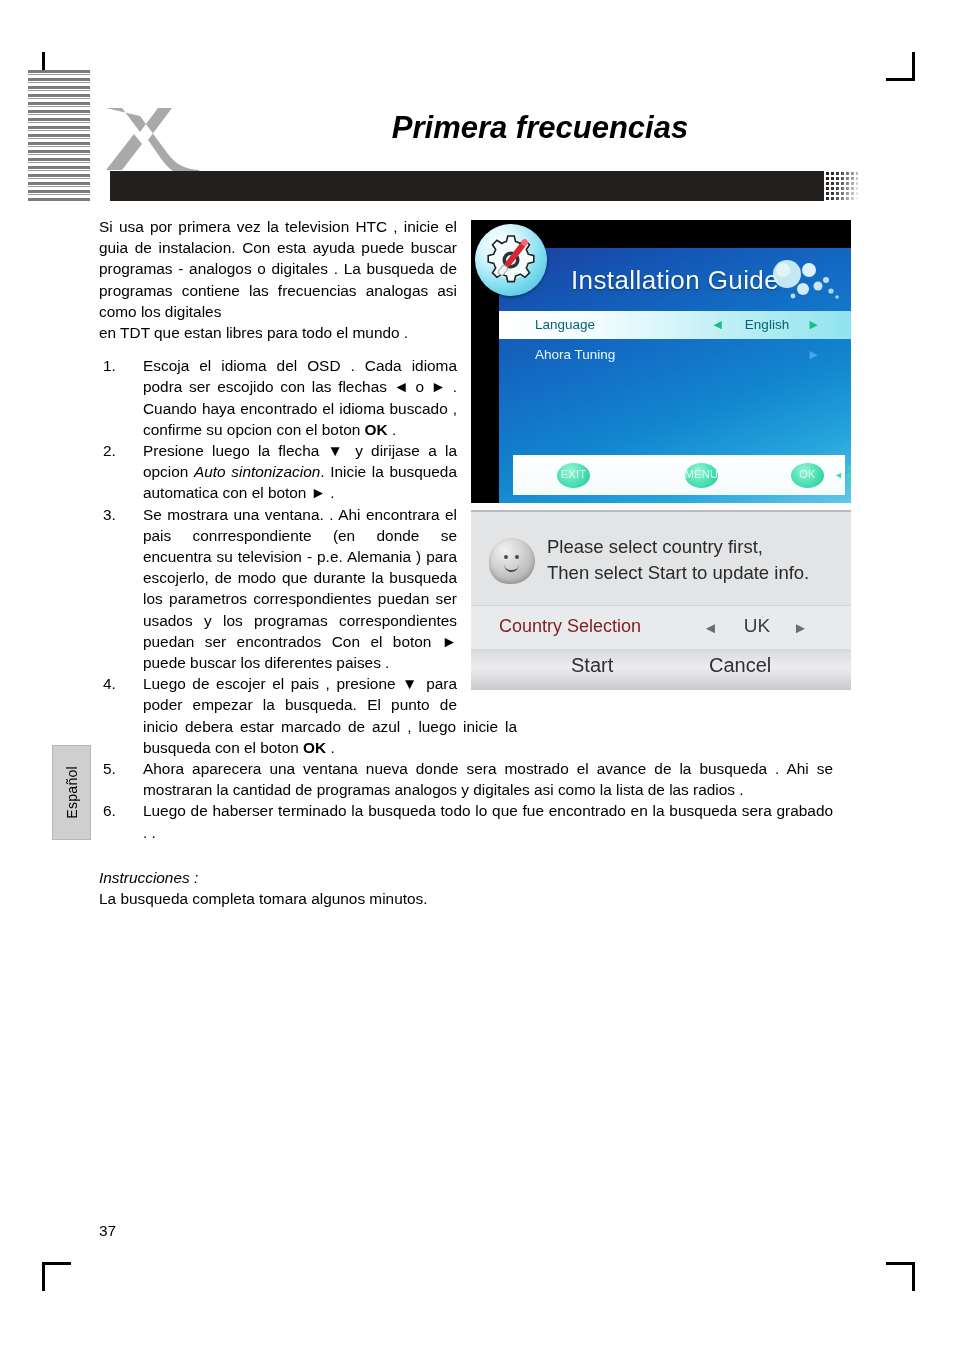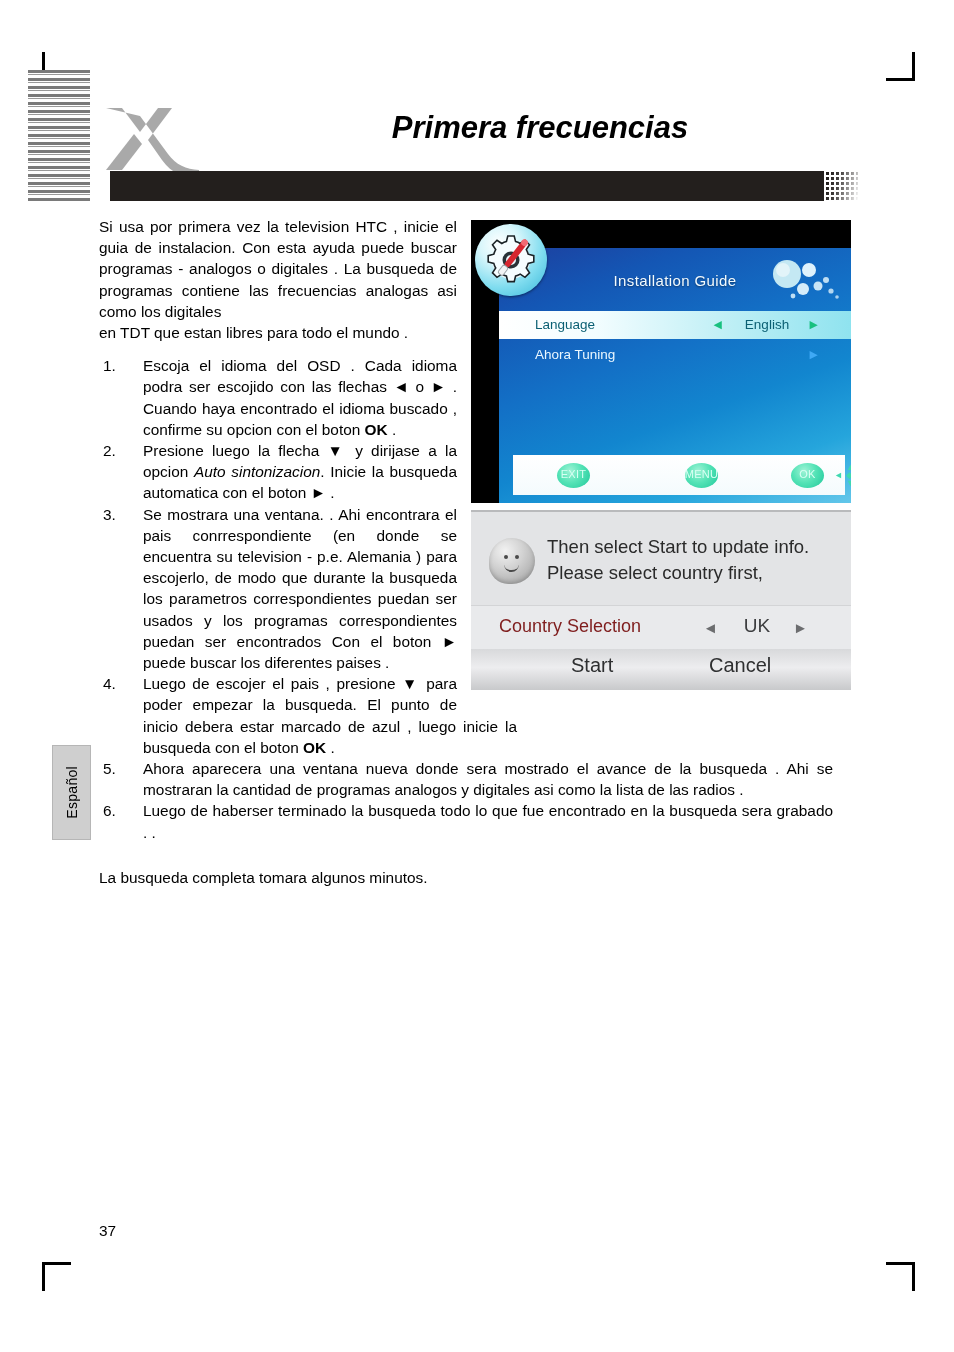--- a/index.html
+++ b/index.html
@@ -174,21 +174,21 @@
     bottom: 0px;
     background:
       linear-gradient(160deg, #1d3f9e 0%, #1456b4 18%, #1370c6 42%, #1286cf 62%, #25a5dc 82%, #63c7ea 100%);
   }
   .osd-title {
     position: absolute;
     left: 0; right: 0;
     top: 22px;
     text-align: center;
     color: #f3fbff;
-    font-size: 15px;
+    font-size: 26px;
     letter-spacing: 0.4px;
     text-shadow: 0 1px 2px rgba(0,0,0,0.45);
   }
   .osd-bubbles {
     position: absolute;
     right: 10px;
     top: 10px;
     width: 72px;
     height: 46px;
   }
@@ -438,22 +438,22 @@
       </div>
     </div>
 
     <div class="dlg-shot">
       <div class="dlg-face">
         <span class="eye l"></span>
         <span class="eye r"></span>
         <span class="mouth"></span>
       </div>
       <div class="dlg-msg">
+        <div>Please select country first,</div>
         <div>Then select Start to update info.</div>
-        <div>Please select country first,</div>
       </div>
       <div class="dlg-sel">
         <span class="lbl">Country Selection</span>
         <span class="larr">◄</span>
         <span class="val">UK</span>
         <span class="rarr">►</span>
       </div>
       <div class="dlg-actions">
         <span class="btn start">Start</span>
         <span class="btn cancel">Cancel</span>
@@ -482,18 +482,19 @@
     </li>
     <li>
       <span>Ahora aparecera una ventana nueva donde sera mostrado el avance de la busqueda  . Ahi se mostraran la cantidad de programas analogos y digitales asi como la lista de las radios .</span>
     </li>
     <li>
       <span>Luego de haberser terminado la busqueda  todo lo que fue encontrado en la busqueda sera grabado . .</span>
     </li>
   </ol>
 
   <div class="instr-block">
+    <div class="instr-title">Instrucciones :</div>
     <div class="instr-line">La busqueda completa tomara algunos minutos.</div>
   </div>
 
 </div>
 
 <div class="page-num">37</div>
 
 </body></html>

